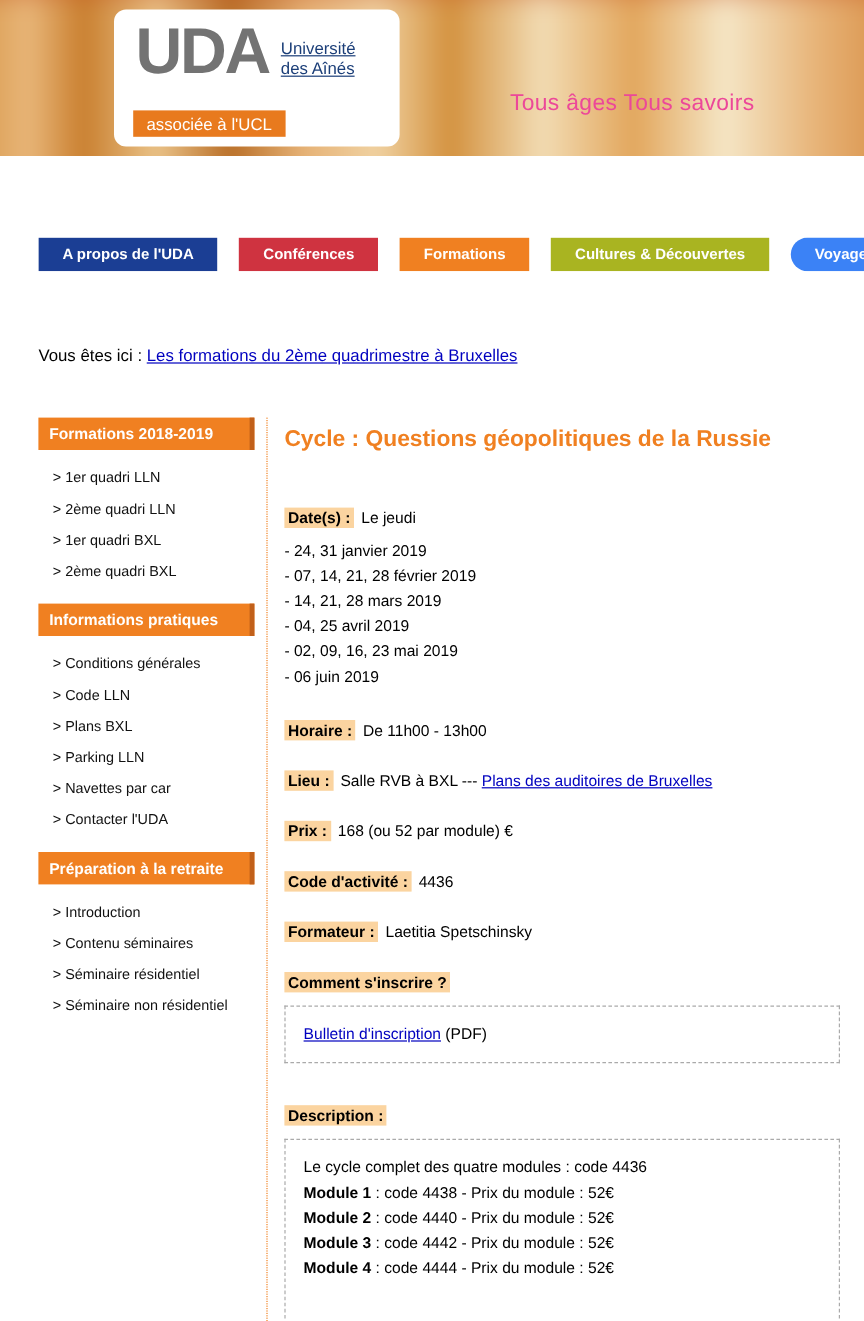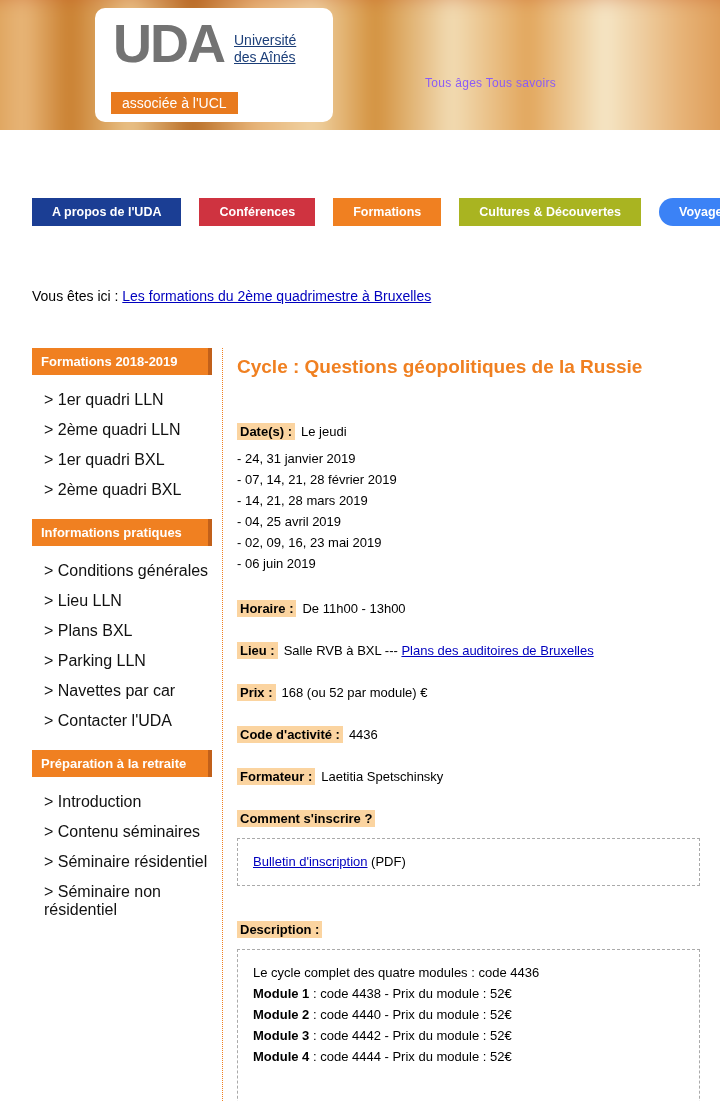--- a/index.html
+++ b/index.html
@@ -17,40 +17,40 @@
         #f5e6c6 82%, #e7b377 92%, #d9924a 100%);
   }
   .logo-panel { position:absolute; left:95px; top:8px; width:238px; height:114px;
     background:#fff; border-radius:10px; }
   .logo-row { display:flex; align-items:flex-start; padding:8px 0 0 18px; }
   .logo-uda { font-size:54px; font-weight:bold; color:#737373; line-height:1;
     letter-spacing:-2px; }
   .logo-sub { font-size:14px; color:#1b3e78; margin:16px 0 0 10px; line-height:1.2;text-decoration:underline; }
   .logo-ucl { position:absolute; left:16px; bottom:8px; background:#e87a1e;
     color:#fff; font-size:14px; padding:3px 11px; }
-  .tagline { position:absolute; left:425px; top:76px; font-size:12px;
-    color:#8b5cf6; letter-spacing:.3px; }
+  .tagline { position:absolute; left:425px; top:76px; font-size:19px;
+    color:#ec4899; letter-spacing:.3px; }
 
   
   .mainnav { display:flex; gap:18px; margin:68px 0 0 32px; width:688px;
     overflow:hidden; white-space:nowrap; }
   .nav-btn { color:#fff; font-weight:bold; font-size:12.5px; padding:7px 20px;
     flex:0 0 auto; cursor:pointer; }
 
   
   .breadcrumb { margin:62px 0 0 32px; font-size:14px; }
   a, .link { color:#0000bf; text-decoration:underline; cursor:pointer; }
 
   
   .content { display:flex; margin-top:44px; padding-left:32px; height:753px; }
   .sidebar { width:180px; flex:0 0 180px; }
   .sb-header { background:#f08021; color:#fff; font-weight:bold; font-size:13px;
     padding:6px 9px; border-right:4px solid #c1601a; margin-bottom:10px; cursor:pointer; }
   .sb-header + .sb-items { margin-bottom:14px; }
-  .sb-item { font-size:16px; padding:6px 0 6px 12px; cursor:pointer; color:#111; }
+  .sb-item { font-size:12px; padding:6px 0 6px 12px; cursor:pointer; color:#111; }
 
   .main { flex:1; border-left:1px dotted #f08021; margin-left:10px;
     padding:8px 20px 0 14px; }
   .page-title { color:#f08021; font-size:19px; font-weight:bold; margin-bottom:46px; }
 
   .field { font-size:13px; margin-bottom:27px; }
   .hl { background:#fbd4a0; font-weight:bold; padding:1px 3px; }
   .val { margin-left:6px; }
   .date-lines { font-size:13px; line-height:21px; margin:9px 0 18px 0; }
 
@@ -100,21 +100,21 @@
     <div class="sb-items">
       <div class="sb-item"><span>&gt; </span><span>1er quadri LLN</span></div>
       <div class="sb-item"><span>&gt; </span><span>2ème quadri LLN</span></div>
       <div class="sb-item"><span>&gt; </span><span>1er quadri BXL</span></div>
       <div class="sb-item"><span>&gt; </span><span>2ème quadri BXL</span></div>
     </div>
 
     <div class="sb-header">Informations pratiques</div>
     <div class="sb-items">
       <div class="sb-item"><span>&gt; </span><span>Conditions générales</span></div>
-      <div class="sb-item"><span>&gt; </span><span>Lieu LLN</span></div>
+      <div class="sb-item"><span>&gt; </span><span>Code LLN</span></div>
       <div class="sb-item"><span>&gt; </span><span>Plans BXL</span></div>
       <div class="sb-item"><span>&gt; </span><span>Parking LLN</span></div>
       <div class="sb-item"><span>&gt; </span><span>Navettes par car</span></div>
       <div class="sb-item"><span>&gt; </span><span>Contacter l'UDA</span></div>
     </div>
 
     <div class="sb-header">Préparation à la retraite</div>
     <div class="sb-items">
       <div class="sb-item"><span>&gt; </span><span>Introduction</span></div>
       <div class="sb-item"><span>&gt; </span><span>Contenu séminaires</span></div>

